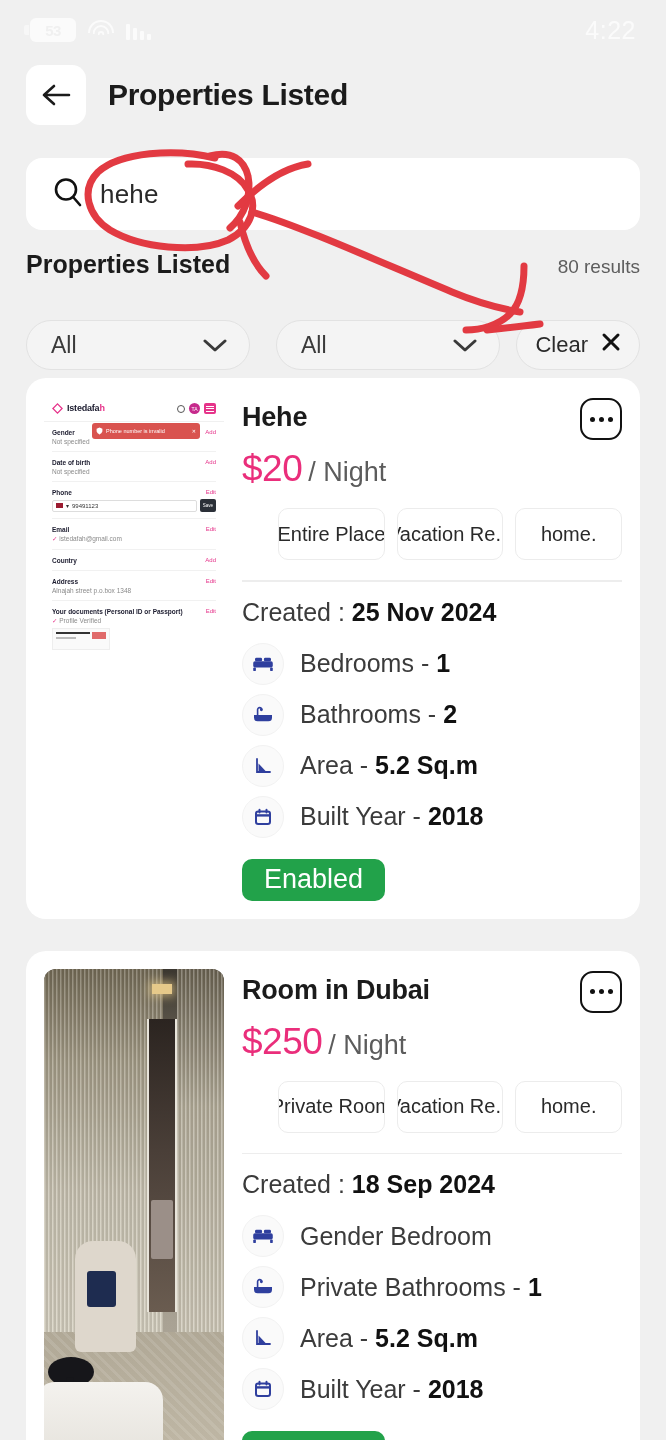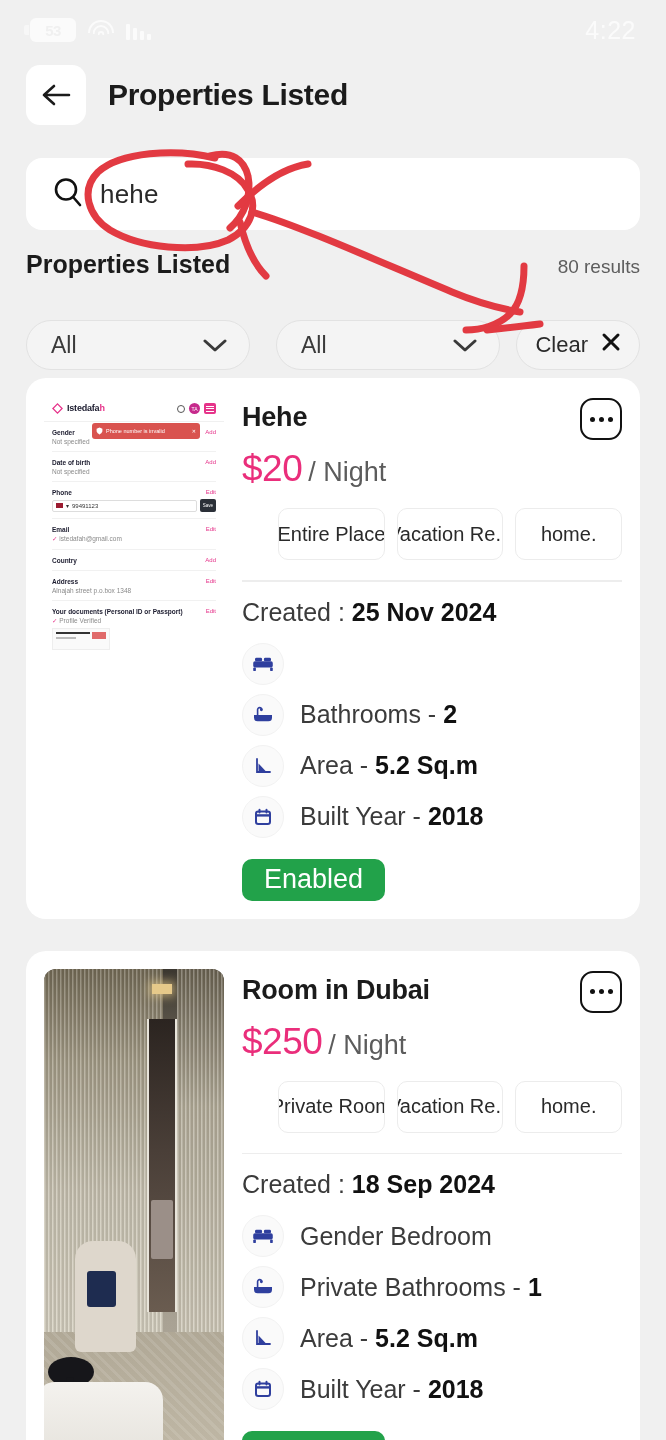--- a/index.html
+++ b/index.html
@@ -520,20 +520,24 @@
           <div class="detail-row">
             <span class="detail-icon">
               <svg width="22" height="16" viewBox="0 0 24 18" fill="#2f3f9e">
                 <rect x="1" y="6" width="22" height="7" rx="2"></rect>
                 <rect x="3" y="2" width="8" height="4" rx="1.6"></rect>
                 <rect x="13" y="2" width="8" height="4" rx="1.6"></rect>
                 <rect x="1" y="13" width="3" height="4" rx="1"></rect>
                 <rect x="20" y="13" width="3" height="4" rx="1"></rect>
               </svg>
             </span>
+            <span class="detail-text">
+              <span>Bedrooms -</span>
+              <b>1</b>
+            </span>
           </div>
 
           <div class="detail-row">
             <span class="detail-icon">
               <svg width="22" height="18" viewBox="0 0 24 20" fill="#2f3f9e">
                 <path d="M2 10h20v3a4 4 0 0 1-4 4H6a4 4 0 0 1-4-4v-3z"></path>
                 <path d="M6 10V4a2.2 2.2 0 0 1 4.4 0" stroke="#2f3f9e" stroke-width="1.8" fill="none"></path>
                 <circle cx="10.2" cy="4.2" r="1.6"></circle>
               </svg>
             </span>

